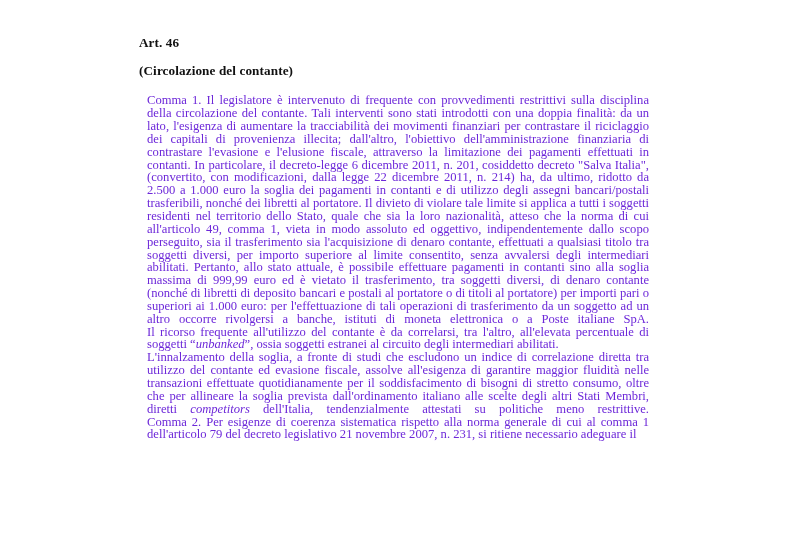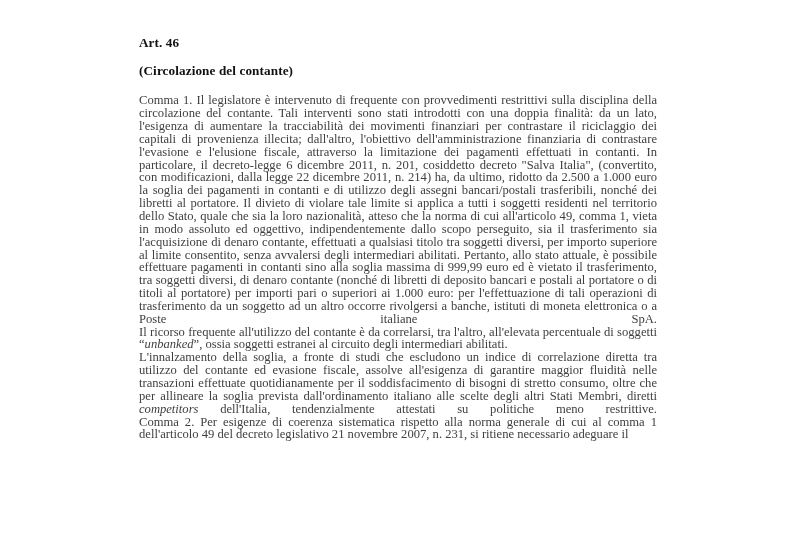--- a/index.html
+++ b/index.html
@@ -39,22 +39,22 @@
     margin: 0 0 15px 0;
   }
   .doc-heading.title-sub {
     margin: 0 0 17px 0;
   }
   .body-block {
     font-size: 12.6px;
     line-height: 12.85px;
     text-align: justify;
     text-justify: inter-word;
-    color: #404040;
-    margin: 0;
+    color: #6d28d9;
+    margin: 8px;
     -webkit-font-smoothing: none;
   }
   .para {
     margin: 0;
     text-align: justify;
     text-justify: inter-word;
     text-align-last: left;
   }
   .para.last-justified {
     text-align-last: justify;
@@ -70,17 +70,17 @@
   <div class="content">
 
     <div class="doc-heading title-main">Art. 46</div>
 
     <div class="doc-heading title-sub">(Circolazione del contante)</div>
 
     <div class="body-block" id="body-container">
         <div class="para last-justified">Comma 1. Il legislatore è intervenuto di frequente con provvedimenti restrittivi sulla disciplina della circolazione del contante. Tali interventi sono stati introdotti con una doppia finalità: da un lato, l'esigenza di aumentare la tracciabilità dei movimenti finanziari per contrastare il riciclaggio dei capitali di provenienza illecita; dall'altro, l'obiettivo dell'amministrazione finanziaria di contrastare l'evasione e l'elusione fiscale, attraverso la limitazione dei pagamenti effettuati in contanti. In particolare, il decreto-legge 6 dicembre 2011, n. 201, cosiddetto decreto "Salva Italia", (convertito, con modificazioni, dalla legge 22 dicembre 2011, n. 214) ha, da ultimo, ridotto da 2.500 a 1.000 euro la soglia dei pagamenti in contanti e di utilizzo degli assegni bancari/postali trasferibili, nonché dei libretti al portatore. Il divieto di violare tale limite si applica a tutti i soggetti residenti nel territorio dello Stato, quale che sia la loro nazionalità, atteso che la norma di cui all'articolo 49, comma 1, vieta in modo assoluto ed oggettivo, indipendentemente dallo scopo perseguito, sia il trasferimento sia l'acquisizione di denaro contante, effettuati a qualsiasi titolo tra soggetti diversi, per importo superiore al limite consentito, senza avvalersi degli intermediari abilitati. Pertanto, allo stato attuale, è possibile effettuare pagamenti in contanti sino alla soglia massima di 999,99 euro ed è vietato il trasferimento, tra soggetti diversi, di denaro contante (nonché di libretti di deposito bancari e postali al portatore o di titoli al portatore) per importi pari o superiori ai 1.000 euro: per l'effettuazione di tali operazioni di trasferimento da un soggetto ad un altro occorre rivolgersi a banche, istituti di moneta elettronica o a Poste italiane SpA.</div>
         <div class="para">Il ricorso frequente all'utilizzo del contante è da correlarsi, tra l'altro, all'elevata percentuale di soggetti “<em class="foreign">unbanked</em>”, ossia soggetti estranei al circuito degli intermediari abilitati.</div>
         <div class="para last-justified">L'innalzamento della soglia, a fronte di studi che escludono un indice di correlazione diretta tra utilizzo del contante ed evasione fiscale, assolve all'esigenza di garantire maggior fluidità nelle transazioni effettuate quotidianamente per il soddisfacimento di bisogni di stretto consumo, oltre che per allineare la soglia prevista dall'ordinamento italiano alle scelte degli altri Stati Membri, diretti <em class="foreign">competitors</em> dell'Italia, tendenzialmente attestati su politiche meno restrittive.</div>
-        <div class="para">Comma 2. Per esigenze di coerenza sistematica rispetto alla norma generale di cui al comma 1 dell'articolo 49 del decreto legislativo 21 novembre 2007, n. 231, si ritiene necessario adeguare il</div>
+        <div class="para">Comma 2. Per esigenze di coerenza sistematica rispetto alla norma generale di cui al comma 1 dell'articolo 79 del decreto legislativo 21 novembre 2007, n. 231, si ritiene necessario adeguare il</div>
       </div>
 
   </div>
 </div>
 
 </body></html>

